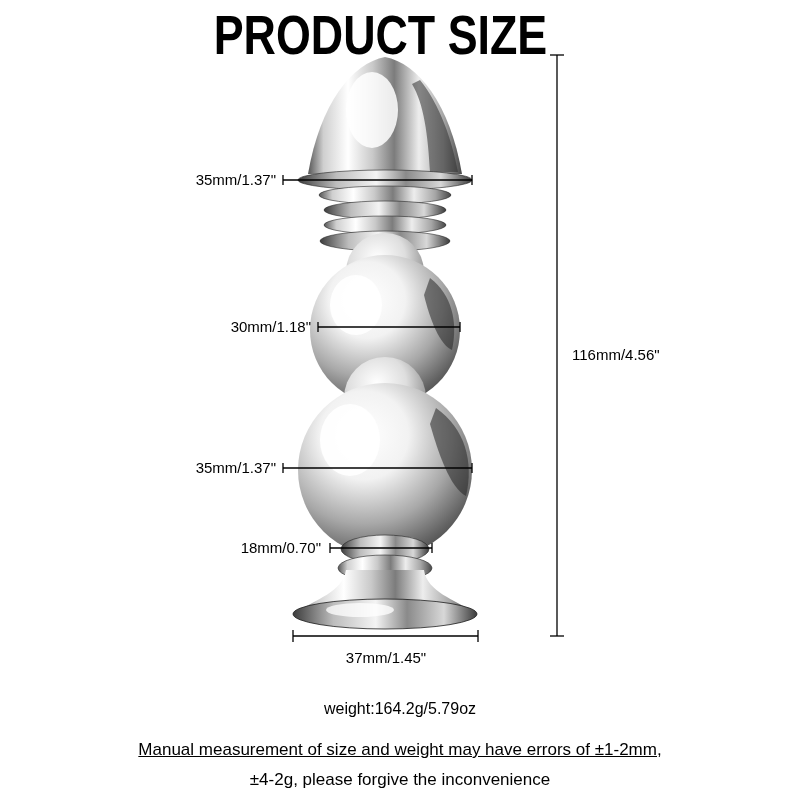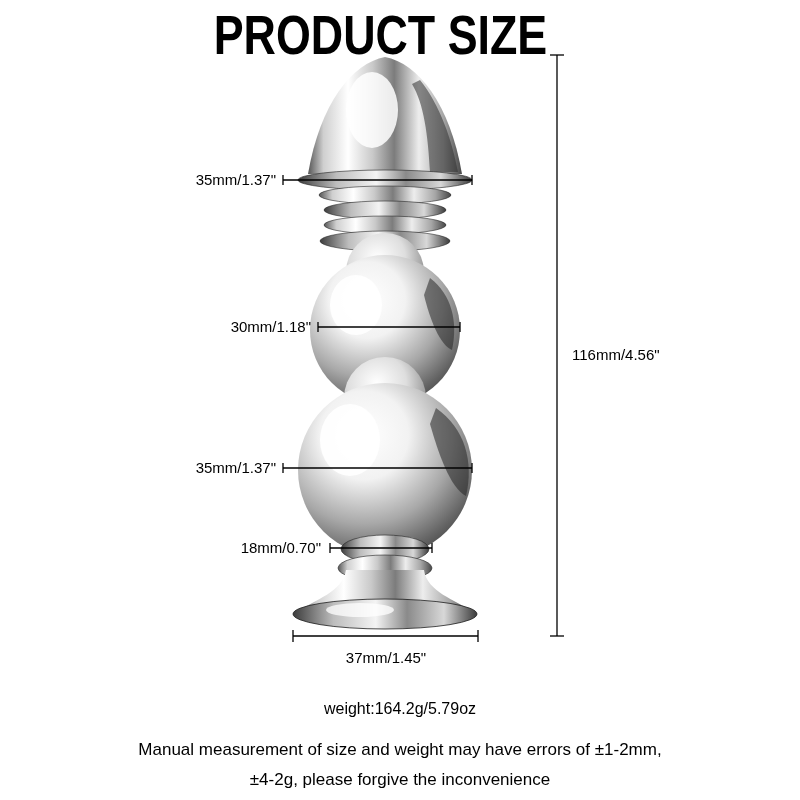--- a/index.html
+++ b/index.html
@@ -17,21 +17,21 @@
     position:absolute;font-size:15px;line-height:20px;color:#000;
     font-family:"Liberation Sans",sans-serif;white-space:nowrap;
   }
   .r{text-align:right;}
   .c{text-align:center;}
   .footer{
     position:absolute;left:0;width:800px;text-align:center;color:#000;
     font-family:"Liberation Sans",sans-serif;
   }
   .weight{top:700px;font-size:16px;}
-  .disc1{top:740px;font-size:17px;}
+  .disc1{top:740px;font-size:17px;text-decoration:underline;}
   .disc2{top:770px;font-size:17px;}
   svg{position:absolute;top:0;left:0;}
 </style>
 </head>
 <body>
 
 <div class="canvas">
 
   <svg width="800" height="800" viewBox="0 0 800 800" aria-hidden="true">
     <defs>

